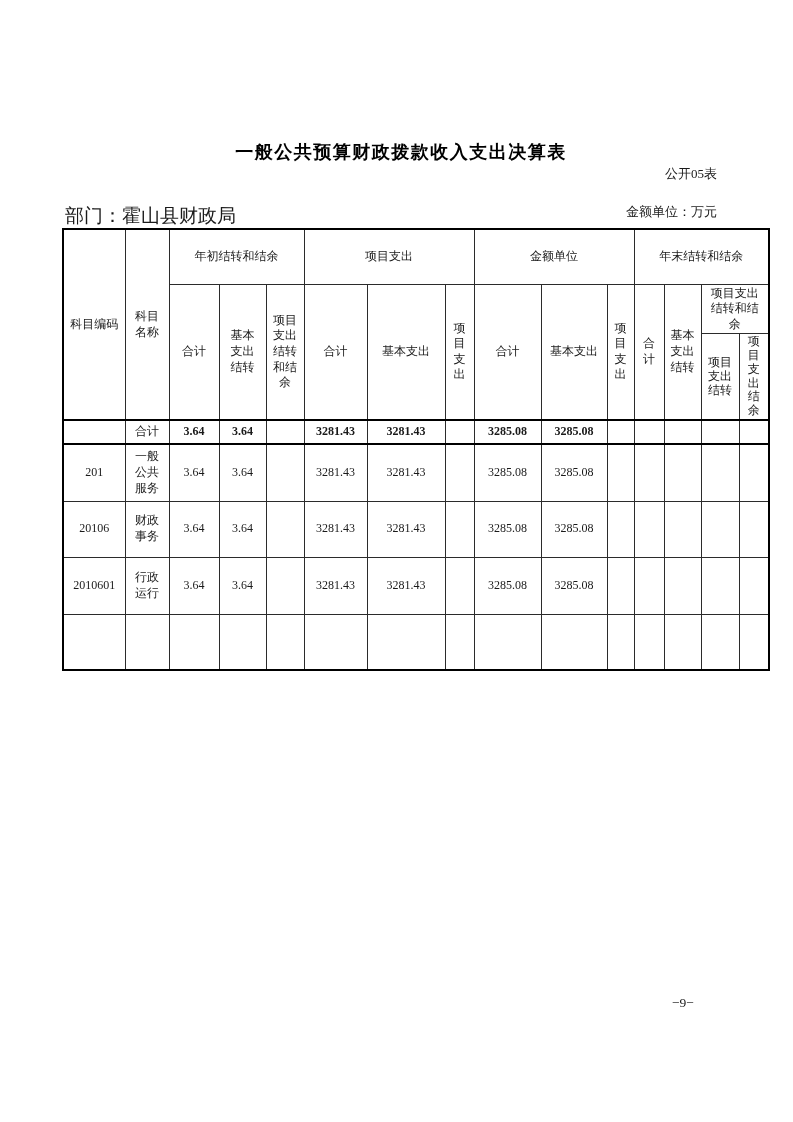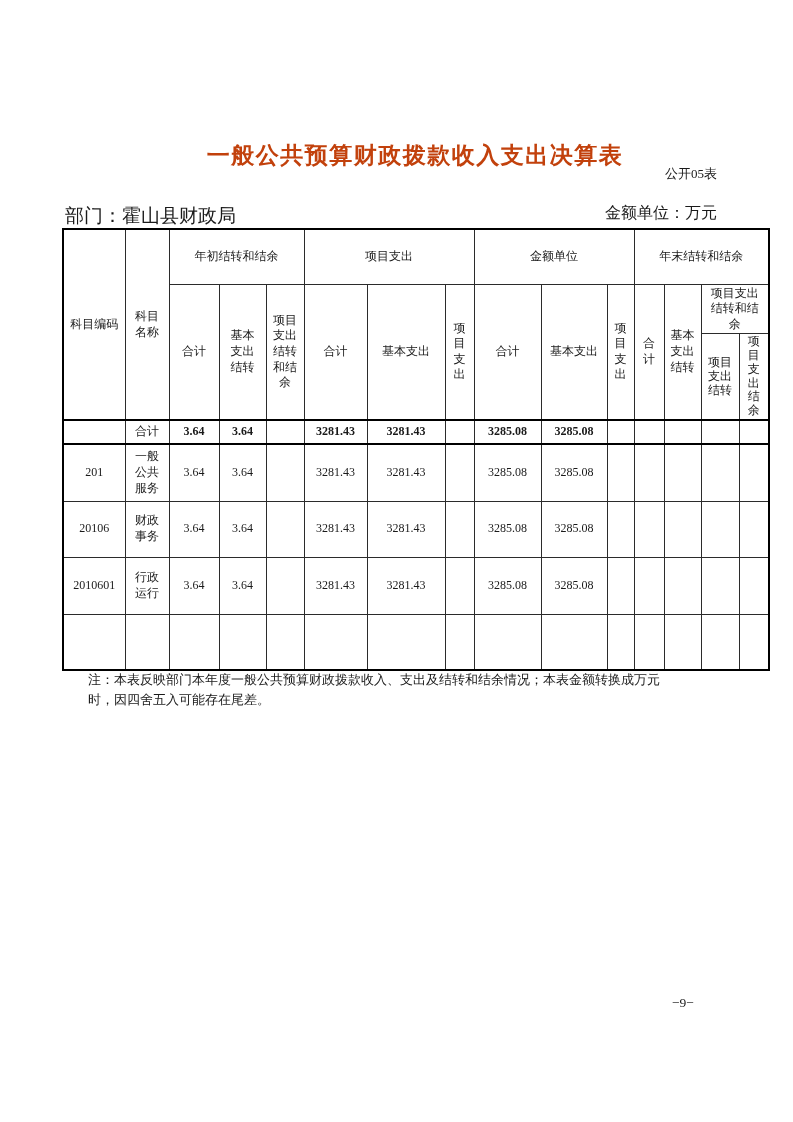--- a/index.html
+++ b/index.html
@@ -2,29 +2,29 @@
 <html><head>
 <meta charset="utf-8">
 <style>
   * { margin:0; padding:0; box-sizing:border-box; }
   body { background:#888; font-family:"Liberation Serif", serif; }
   .page {
     position:relative; width:793px; height:1122px; margin:0 auto;
     background:#ffffff; color:#1a1a1a; overflow:hidden;
   }
   .doc-title {
-    position:absolute; top:140px; left:62px; width:706px;
+    position:absolute; top:140px; left:48px; width:706px;
     text-align:center; font-family:"Liberation Sans", sans-serif;
-    font-weight:bold; font-size:23px; letter-spacing:1.5px; color:#c2410c;
+    font-weight:bold; font-size:18px; letter-spacing:1.5px; color:#000000;
   }
   .table-code {
     position:absolute; top:165px; right:76px; font-size:13px;
   }
   .dept-label { position:absolute; top:203px; left:65px; font-size:19px; }
-  .unit-label { position:absolute; top:203px; right:76px; font-size:16px; }
+  .unit-label { position:absolute; top:203px; right:76px; font-size:13px; }
 
   table.fiscal {
     position:absolute; top:228px; left:62px; width:706px;
     border-collapse:collapse; table-layout:fixed;
     border:2px solid #000;
   }
   table.fiscal th, table.fiscal td {
     border:1px solid #2b2b2b; font-weight:normal; font-size:12px;
     text-align:center; vertical-align:middle; white-space:pre-line;
     line-height:1.3; overflow:hidden; padding:1px;
@@ -224,17 +224,15 @@
       <td class="num"></td>
       <td class="num"></td>
       <td class="num"></td>
       <td class="num"></td>
       <td class="num"></td>
       <td class="num"></td>
     </tr>
   </tbody>
     </table>
 
-  <div class="note">注：本表反映部门本年度一般公共预算财政拨款收入、支出及结转和结余情况；本表金额转换成万元
-时，因四舍五入可能存在尾差。</div>
   <div class="page-number">−9−</div>
 
 </div>
 
 </body></html>

